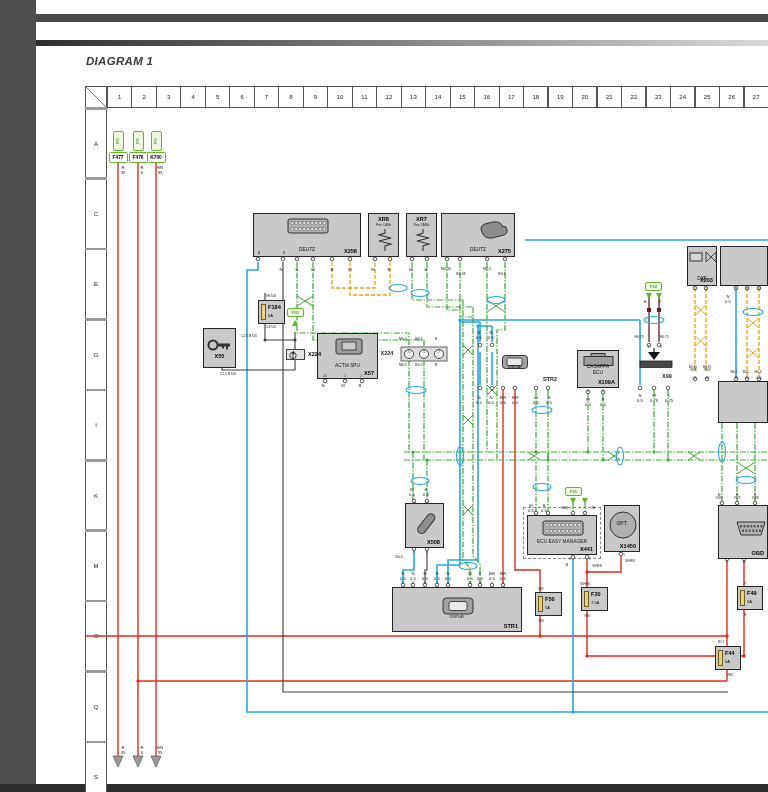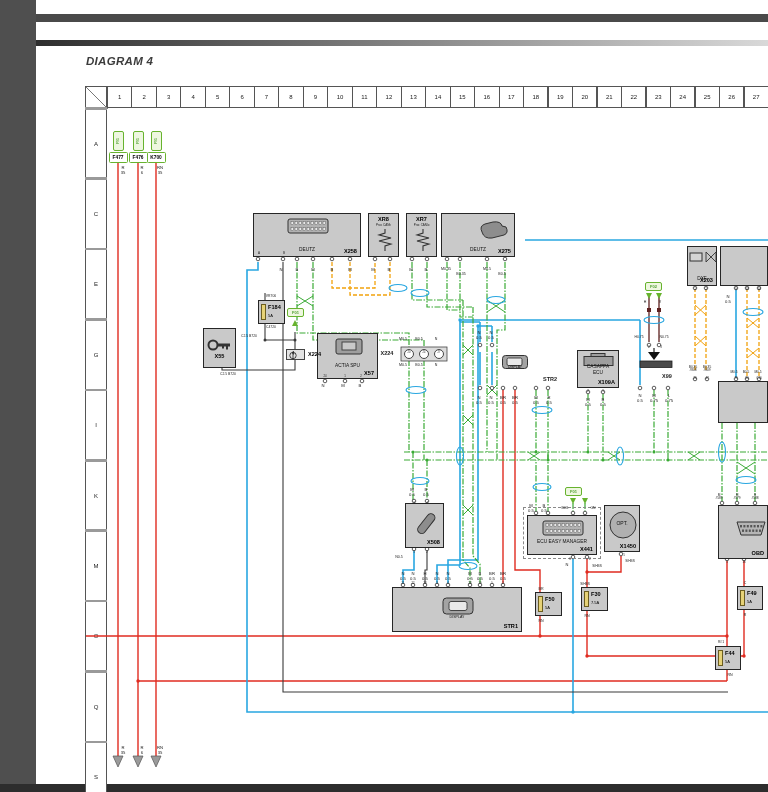--- a/index.html
+++ b/index.html
@@ -41,21 +41,21 @@
 </style>
 </head>
 <body>
 
 <div id="stage">
   <div id="leftbar" class="chrome"></div>
   <div id="topbar1" class="chrome"></div>
   <div id="topbar2" class="chrome"></div>
   <div id="botbar" class="chrome"></div>
 
-  <div id="title">DIAGRAM 4</div>
+  <div id="title">DIAGRAM 1</div>
 
   <div id="corner">
     <svg width="22" height="22">
         <line x1="0" y1="0" x2="22" y2="22" stroke="#555" stroke-width="0.8"></line>
       </svg>
   </div>
   <div id="ruler-top">
       <div class="rcell" style="left: 107px; top: 86px; width: 25.2815px; height: 22px;">1</div>
       <div class="rcell" style="left: 131.481px; top: 86px; width: 25.2815px; height: 22px;">2</div>
       <div class="rcell" style="left: 155.963px; top: 86px; width: 25.2815px; height: 22px;">3</div>

